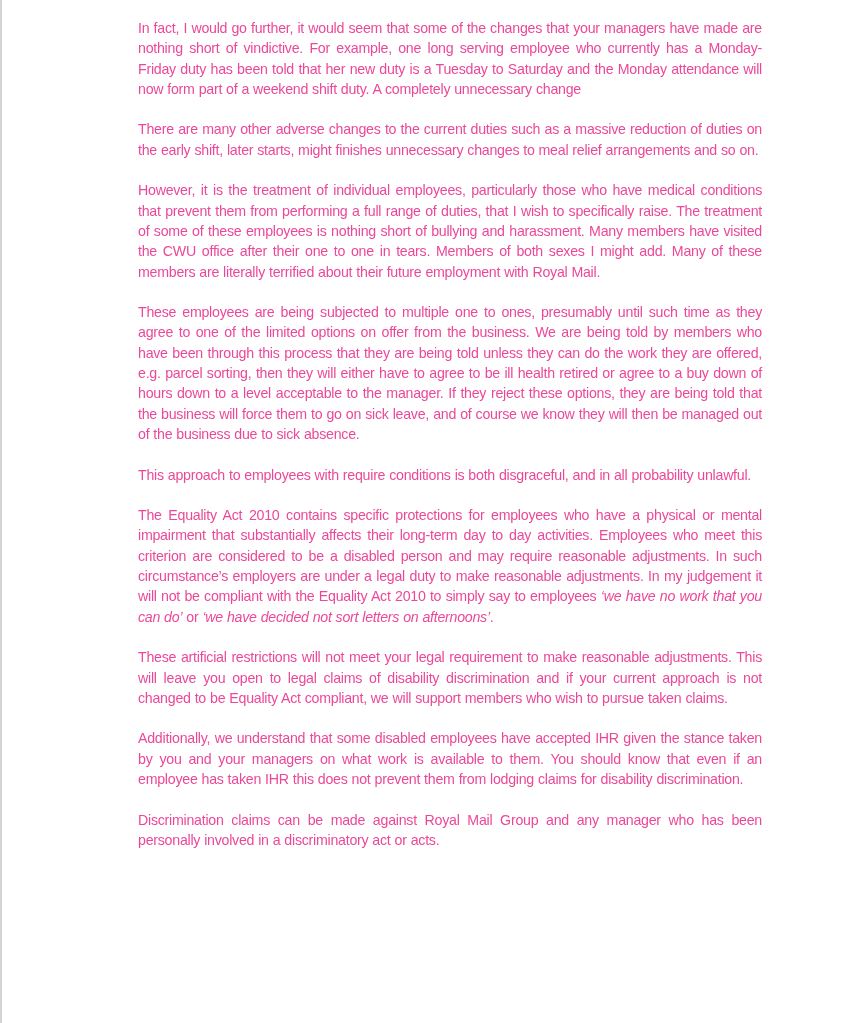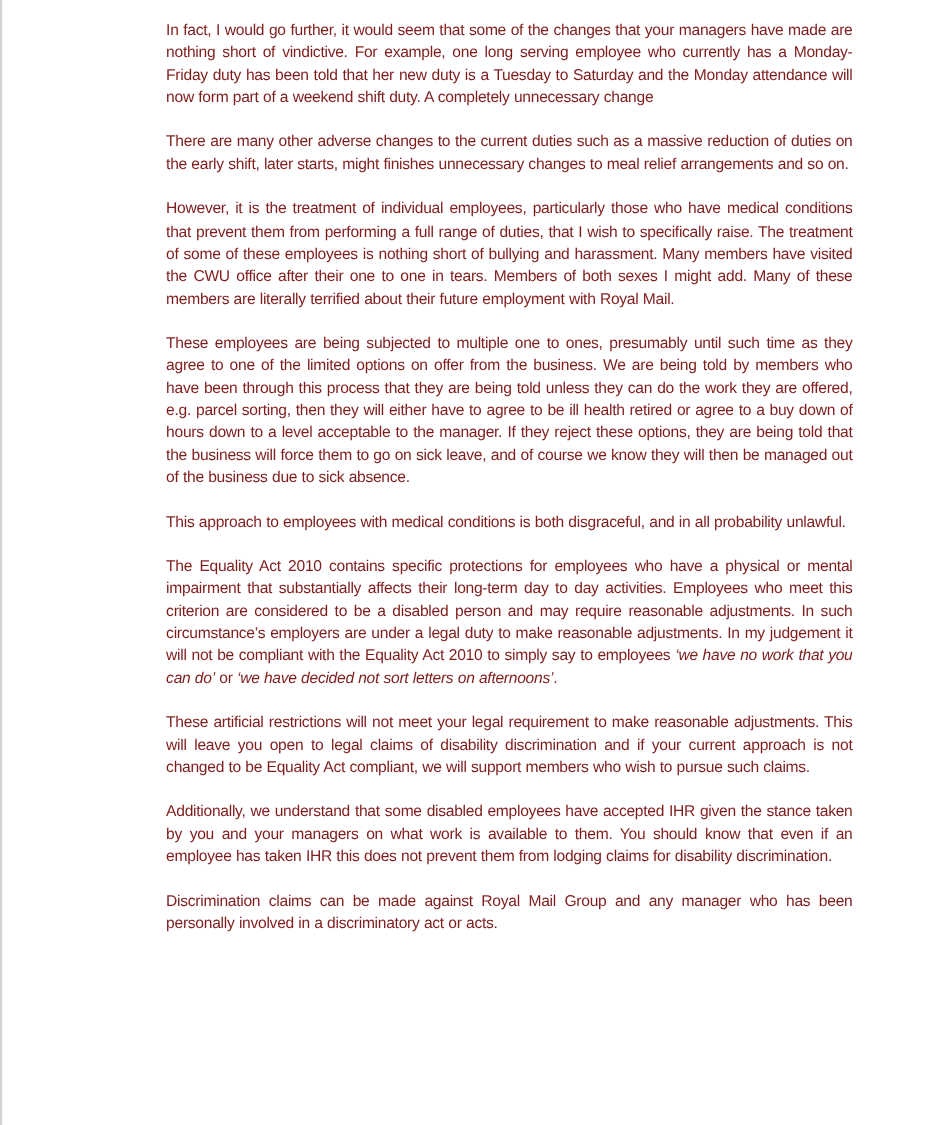--- a/index.html
+++ b/index.html
@@ -22,41 +22,40 @@
       background: #d4d4d4;
     }
     .page {
       position: absolute;
       left: 138px;
       top: 18px;
       width: 624px;
       font-family: "Liberation Sans", sans-serif;
       font-size: 14.2px;
       line-height: 20.3px;
-      color: #7f1d1d;
+      color: #ec4899;
       letter-spacing: -0.25px;
       word-spacing: 0.3px;
-      margin-left: 13px;
     }
     .para {
       margin: 0 0 20.3px 0;
       text-align: justify;
     }
     .para em {
       font-style: italic;
     }
   </style>
 </head>
 <body>
 
 <div class="page-edge"></div>
 
 <div class="page">
   <p class="para">In fact, I would go further, it would seem that some of the changes that your managers have made are nothing short of vindictive. For example, one long serving employee who currently has a Monday-Friday duty has been told that her new duty is a Tuesday to Saturday and the Monday attendance will now form part of a weekend shift duty. A completely unnecessary change</p>
   <p class="para">There are many other adverse changes to the current duties such as a massive reduction of duties on the early shift, later starts, might finishes unnecessary changes to meal relief arrangements and so on.</p>
   <p class="para">However, it is the treatment of individual employees, particularly those who have medical conditions that prevent them from performing a full range of duties, that I wish to specifically raise. The treatment of some of these employees is nothing short of bullying and harassment. Many members have visited the CWU office after their one to one in tears. Members of both sexes I might add. Many of these members are literally terrified about their future employment with Royal Mail.</p>
   <p class="para">These employees are being subjected to multiple one to ones, presumably until such time as they agree to one of the limited options on offer from the business. We are being told by members who have been through this process that they are being told unless they can do the work they are offered, e.g. parcel sorting, then they will either have to agree to be ill health retired or agree to a buy down of hours down to a level acceptable to the manager. If they reject these options, they are being told that the business will force them to go on sick leave, and of course we know they will then be managed out of the business due to sick absence.</p>
-  <p class="para">This approach to employees with medical conditions is both disgraceful, and in all probability unlawful.</p>
+  <p class="para">This approach to employees with require conditions is both disgraceful, and in all probability unlawful.</p>
   <p class="para"><span>The Equality Act 2010 contains specific protections for employees who have a physical or mental impairment that substantially affects their long-term day to day activities. Employees who meet this criterion are considered to be a disabled person and may require reasonable adjustments. In such circumstance’s employers are under a legal duty to make reasonable adjustments. In my judgement it will not be compliant with the Equality Act 2010 to simply say to employees </span><em>‘we have no work that you can do’</em><span> or </span><em>‘we have decided not sort letters on afternoons’</em><span>.</span></p>
-  <p class="para">These artificial restrictions will not meet your legal requirement to make reasonable adjustments. This will leave you open to legal claims of disability discrimination and if your current approach is not changed to be Equality Act compliant, we will support members who wish to pursue such claims.</p>
+  <p class="para">These artificial restrictions will not meet your legal requirement to make reasonable adjustments. This will leave you open to legal claims of disability discrimination and if your current approach is not changed to be Equality Act compliant, we will support members who wish to pursue taken claims.</p>
   <p class="para">Additionally, we understand that some disabled employees have accepted IHR given the stance taken by you and your managers on what work is available to them. You should know that even if an employee has taken IHR this does not prevent them from lodging claims for disability discrimination.</p>
   <p class="para">Discrimination claims can be made against Royal Mail Group and any manager who has been personally involved in a discriminatory act or acts.</p>
 </div>
 
 </body></html>

